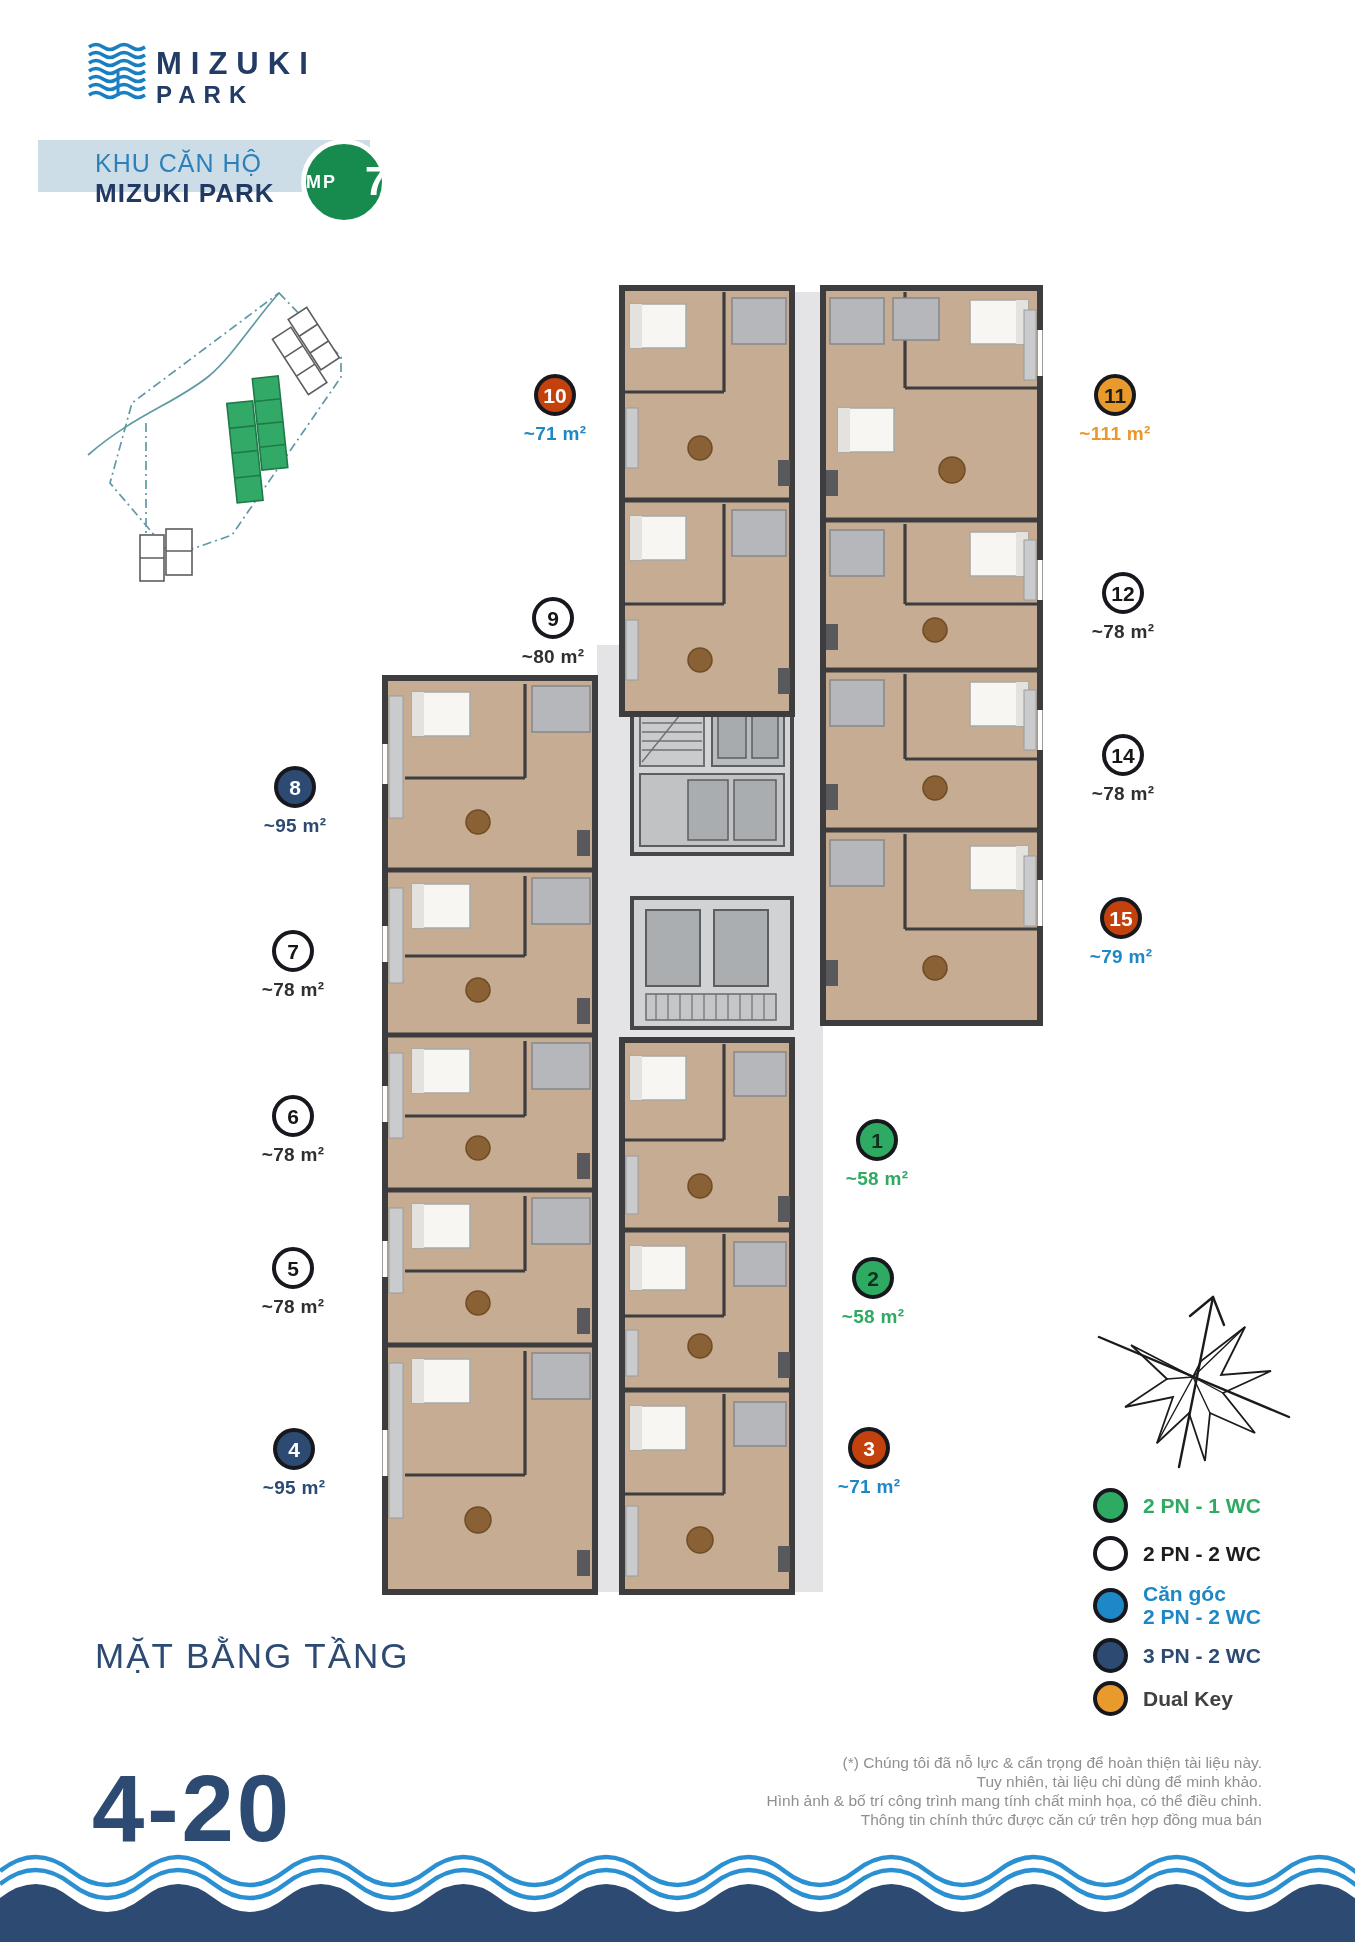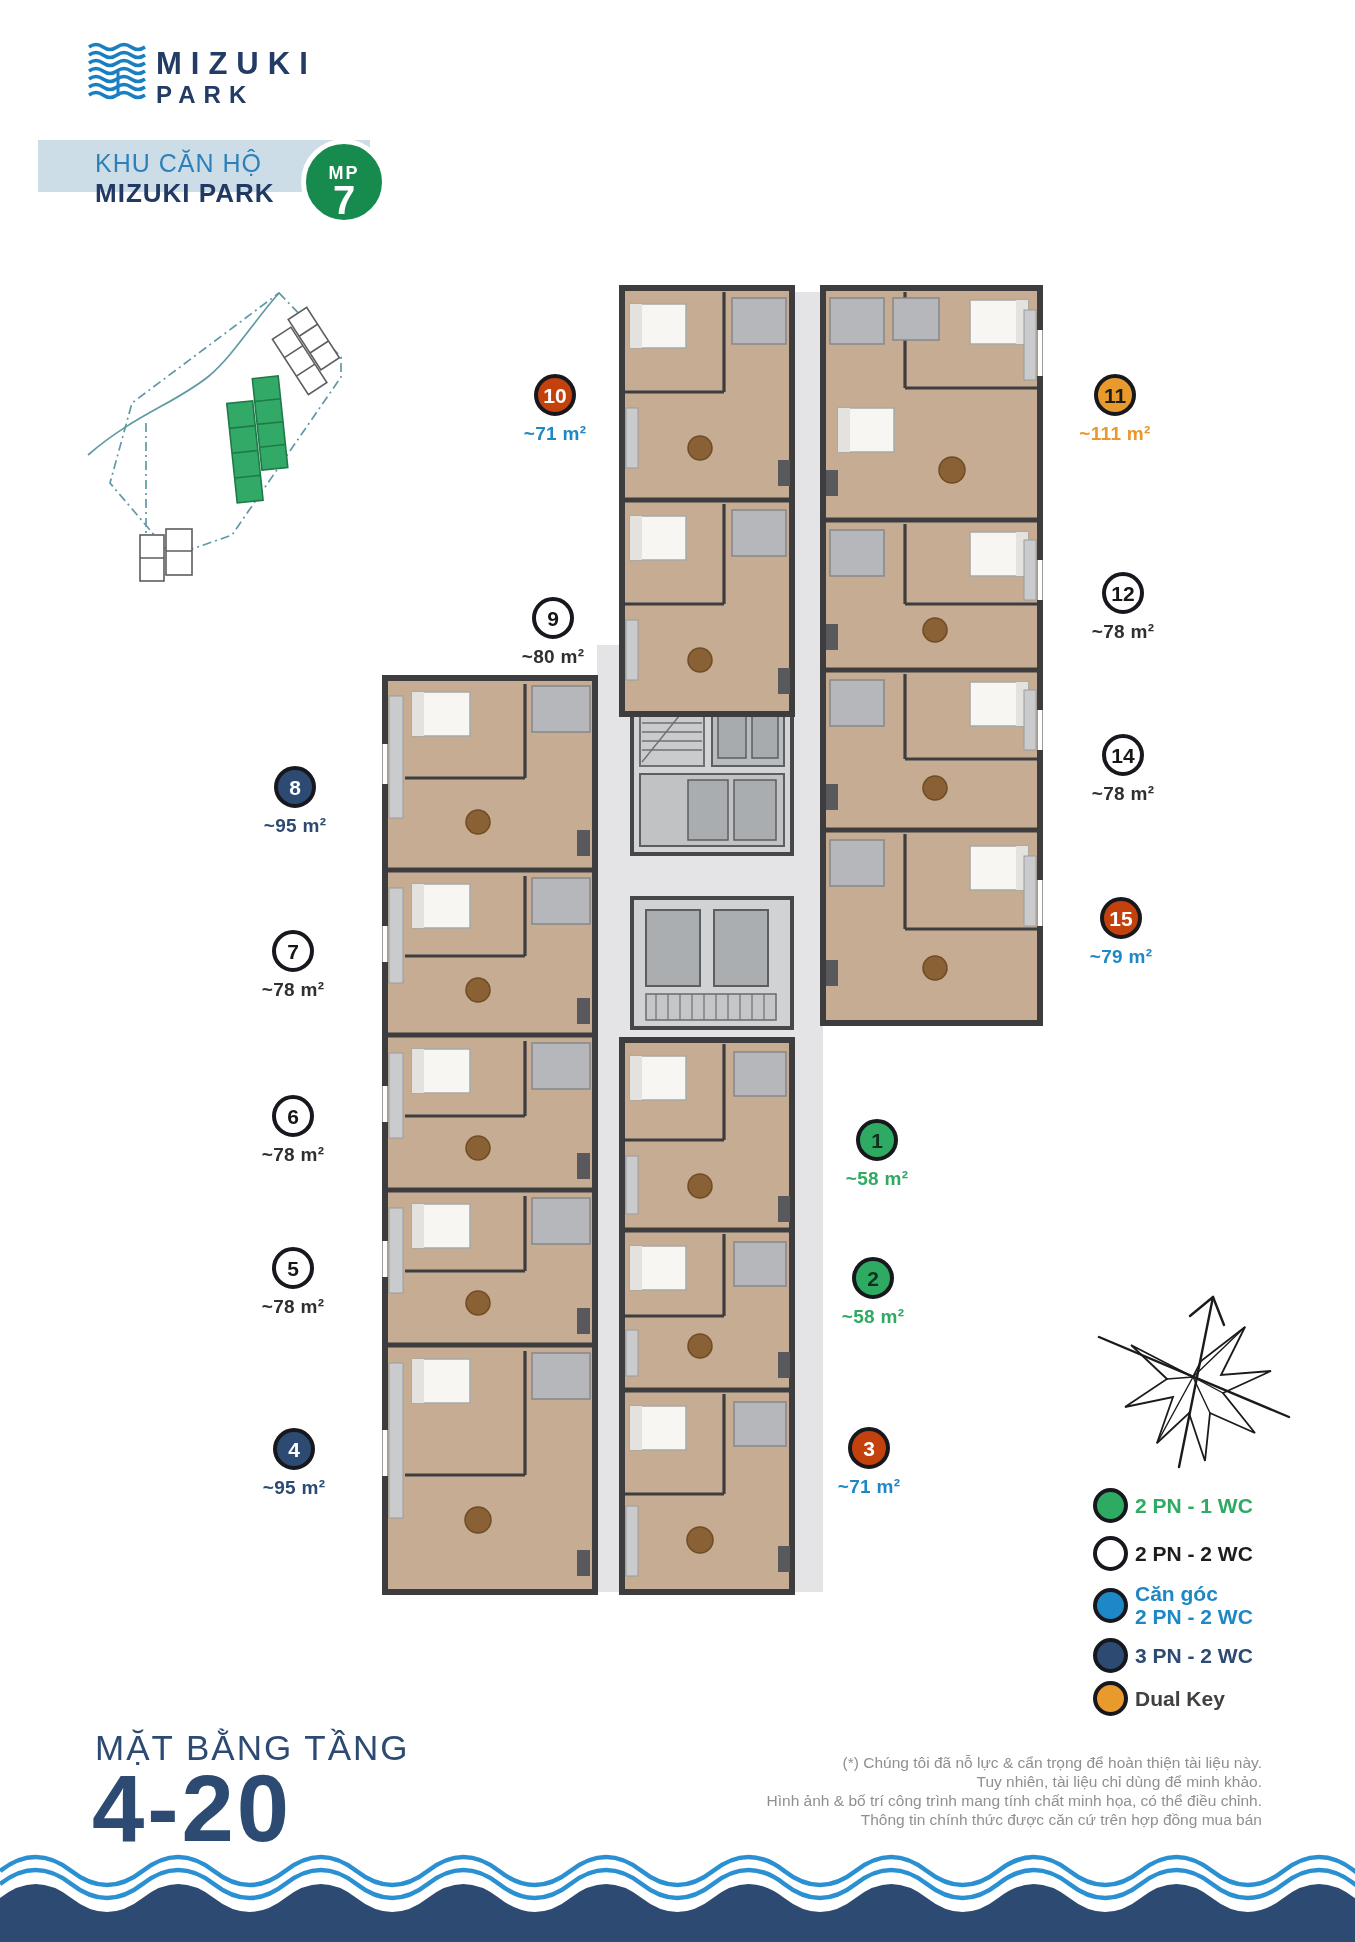--- a/index.html
+++ b/index.html
@@ -16,54 +16,54 @@
   .logo-line1{font-size:31px;font-weight:700;color:#233c66;letter-spacing:9px;line-height:1;}
   .logo-line2{font-size:24px;font-weight:600;color:#233c66;letter-spacing:8px;line-height:1;margin-top:4px;}
 
   
   .band{top:140px;left:38px;width:332px;height:52px;background:#cddde7;}
   .band-sub{position:absolute;left:57px;top:9px;font-size:25px;color:#2e80b9;letter-spacing:1px;font-weight:500;}
   .band-title{position:absolute;left:57px;top:38px;font-size:26px;color:#213a63;letter-spacing:1px;font-weight:700;}
   .mp-badge{
     top:139px;left:301px;width:86px;height:86px;border-radius:50%;
     background:#178a4d;border:5px solid #ffffff;box-sizing:border-box;
-    display:flex;flex-direction:column;align-items:center;justify-content:flex-end;color:#fff;
+    display:flex;flex-direction:row;align-items:center;justify-content:flex-start;color:#fff;gap:28px;
   }
   .mp-badge .mp{font-size:18px;font-weight:700;letter-spacing:2px;line-height:1;}
   .mp-badge .num{font-size:40px;font-weight:700;line-height:1;margin-top:-2px;}
 
   
   .unit{width:130px;display:flex;flex-direction:column;align-items:center;position:absolute;}
   .uc{
     width:42px;height:42px;border-radius:50%;border:4px solid #17181d;box-sizing:border-box;
     display:flex;align-items:center;justify-content:center;
     font-size:21px;font-weight:700;line-height:1;
   }
   .ua{margin-top:7px;font-size:19px;font-weight:600;letter-spacing:.3px;white-space:nowrap;}
   .t-blue  .uc{background:#c2410c;color:#ffffff;}   .t-blue  .ua{color:#1e87c6;}
   .t-green .uc{background:#2eaa63;color:#11301d;}   .t-green .ua{color:#2eaa63;}
   .t-navy  .uc{background:#2c4a72;color:#ffffff;}   .t-navy  .ua{color:#2c4a72;}
   .t-orange .uc{background:#e99a2d;color:#1d1d1f;}  .t-orange .ua{color:#e8982c;}
   .t-white .uc{background:#ffffff;color:#161618;}   .t-white .ua{color:#2f2f31;}
 
   
-  .legend-row{position:absolute;left:1093px;display:flex;align-items:center;gap:7px;}
+  .legend-row{position:absolute;left:1093px;display:flex;align-items:center;gap:15px;}
   .legend-row .uc{width:35px;height:35px;flex:0 0 35px;}
   .legend-label{font-size:21px;font-weight:600;line-height:23px;}
   .legend-label .l1:empty,.legend-label .l2:empty{display:none;}
   .lg-green  .legend-label{color:#2eaa63;}
   .lg-white  .legend-label{color:#1d1d1f;}
   .lg-blue   .legend-label{color:#1e87c6;}
   .lg-blue   .l1{font-weight:700;display:block;}
   .lg-blue   .l2{display:block;}
   .lg-navy   .legend-label{color:#2c4a72;}
   .lg-orange .legend-label{color:#404040;font-weight:700;}
 
   
-  .floor-label{top:1728px;left:95px;font-size:35px;font-weight:500;color:#2c4a72;letter-spacing:2px;}
+  .floor-label{top:1636px;left:95px;font-size:35px;font-weight:500;color:#2c4a72;letter-spacing:2px;}
   .floor-range{top:1762px;left:92px;font-size:94px;font-weight:800;color:#2c4a72;letter-spacing:3px;line-height:1;}
   .disclaimer{top:1753px;right:93px;width:560px;text-align:right;color:#8f9092;font-size:15.5px;line-height:19px;}
 
   .waves{bottom:0;left:0;}
 </style>
 </head>
 <body>
 
 <div class="abs logo">
   <svg width="58" height="64" viewBox="0 0 58 64">

